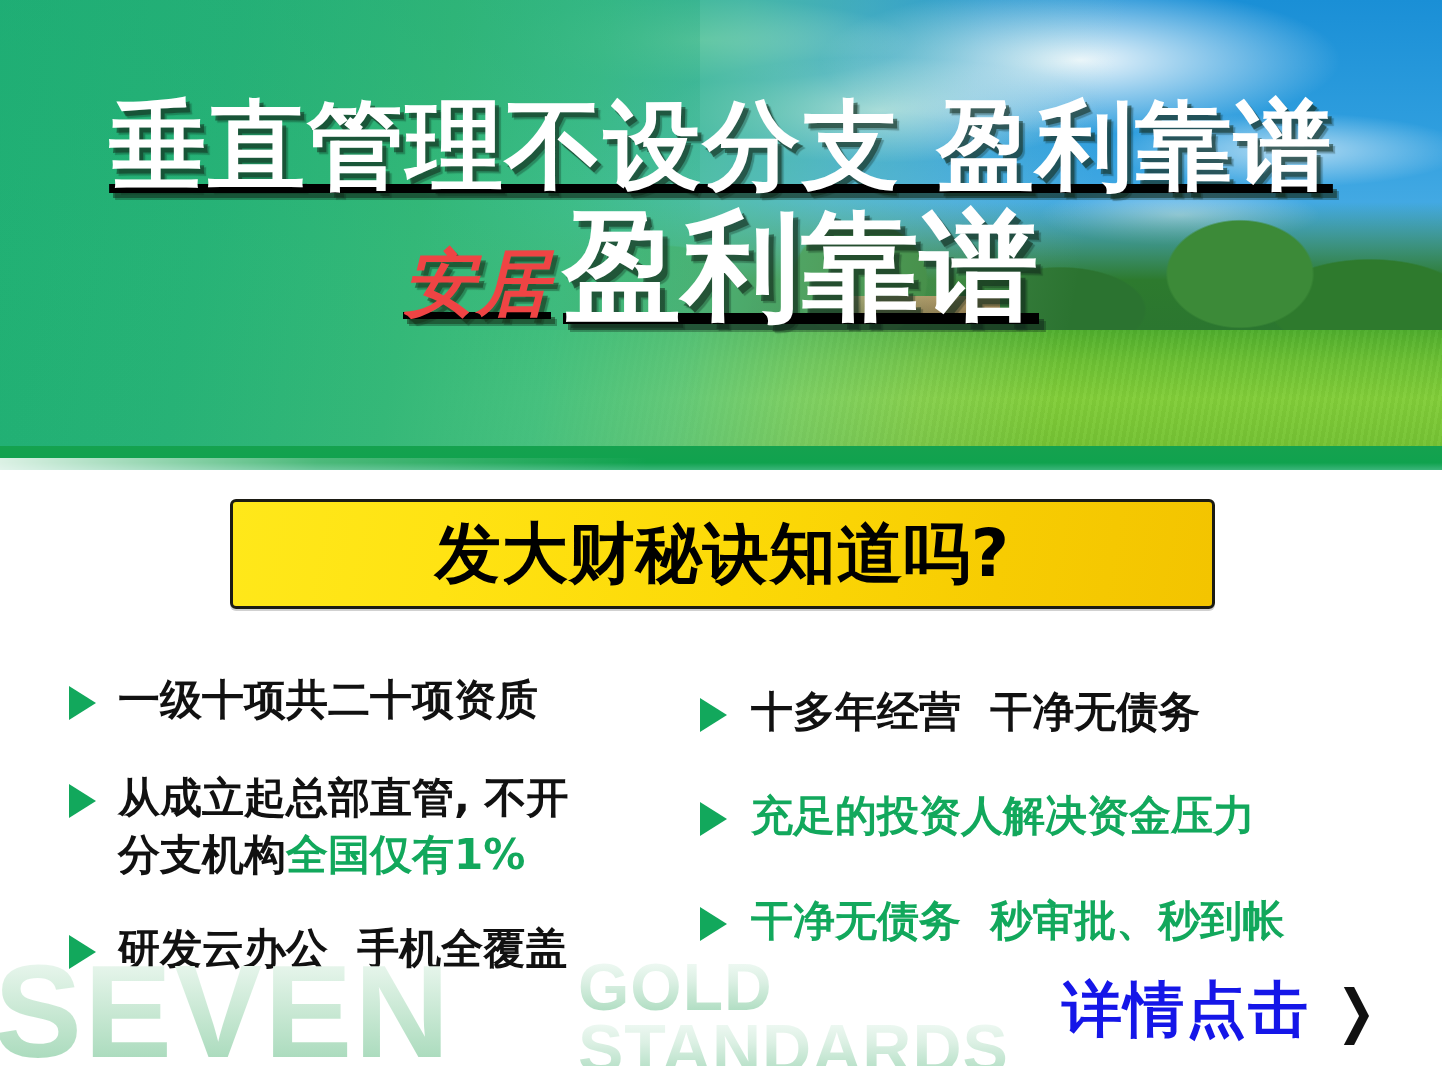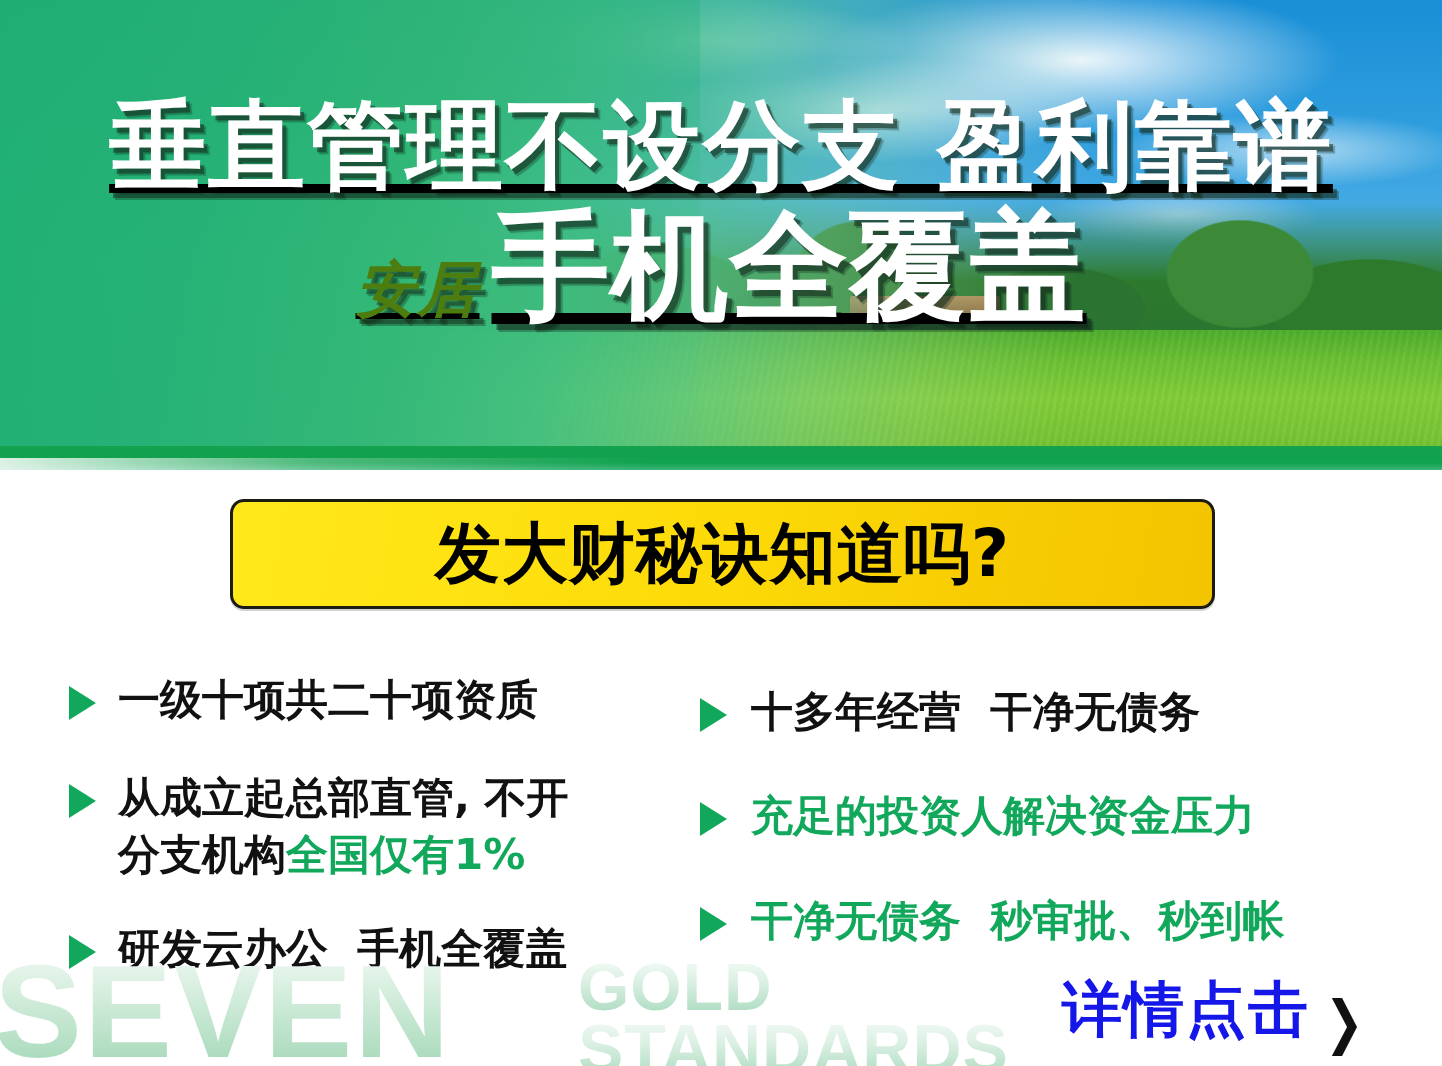--- a/index.html
+++ b/index.html
@@ -82,36 +82,36 @@
     text-decoration:underline;
   }
   .hl1 {
     font-size:97px; line-height:1.04; font-weight:bold; color:#ffffff;
     letter-spacing:2px; white-space:nowrap;
     text-shadow:4px 5px 0 rgba(20,45,30,.55), 6px 7px 1px rgba(10,30,20,.30);
     font-family:"DejaVu Sans","Liberation Sans",sans-serif;
   }
   .hl2 { display:flex; align-items:flex-end; white-space:nowrap; margin-top:10px; }
   .hl2-yellow {
-    font-size:60px; line-height:1; font-weight:bold; color:#4d7c0f;
+    font-size:72px; line-height:1; font-weight:bold; color:#ef4444;
     font-style:italic; letter-spacing:2px; padding-right:12px; padding-bottom:6px;
     text-shadow:4px 5px 0 rgba(25,55,30,.55), 6px 7px 1px rgba(10,35,20,.32);
     font-family:"DejaVu Sans","Liberation Sans",sans-serif;
   }
   .hl2-white {
     font-size:118px; line-height:1; font-weight:bold; color:#ffffff; letter-spacing:1px;
     text-shadow:5px 6px 0 rgba(20,45,30,.55), 7px 8px 1px rgba(10,30,20,.30);
     font-family:"DejaVu Sans","Liberation Sans",sans-serif;
   }
 
   
   .ybanner {
     position:absolute; left:230px; top:499px; width:985px; height:110px;
     background:linear-gradient(100deg,#ffe81a 0%,#ffe313 22%,#fcd907 52%,#f7cc02 78%,#f3c400 100%);
-    border:3px solid #1b1b14; border-radius:14px;
+    border:3px solid #1b1b14; border-radius:6px;
     display:flex; align-items:center; justify-content:center;
     box-shadow:0 2px 0 rgba(0,0,0,.18);
   }
   .ybanner-text {
     font-size:66px; font-weight:bold; color:#000; letter-spacing:1px; white-space:nowrap;
     font-family:"DejaVu Sans","Liberation Sans",sans-serif;
   }
 
   
   .cols { position:absolute; left:0; top:660px; width:1442px; height:330px; }
@@ -158,21 +158,21 @@
     font-family:"Liberation Sans","DejaVu Sans",sans-serif;
     background:linear-gradient(180deg,#f4fbf7 0%,#dcf0e4 40%,#a8dabc 100%);
     -webkit-background-clip:text; background-clip:text; color:transparent;
   }
   .wm-gold { font-size:66px; display:block; }
   .wm-std  { font-size:68px; display:block; }
 
   
   .cta {
     position:absolute; left:1062px; top:970px;
-    display:flex; align-items:flex-end; gap:10px; cursor:pointer;
+    display:flex; align-items:center; gap:22px; cursor:pointer;
   }
   .cta-text {
     font-size:60px; font-weight:bold; color:#1516e8; letter-spacing:2px; white-space:nowrap;
     font-family:"DejaVu Sans","Liberation Sans",sans-serif;
   }
   .cta-chev { font-size:58px; color:#111; font-weight:300; line-height:1; transform:scaleX(.8); }
 </style>
 </head>
 <body>
 
@@ -184,21 +184,21 @@
     <div class="grass"></div>
     <div class="veil"></div>
     <div class="veil2"></div>
     <div class="greenband"></div>
     <div class="hero-fade"></div>
 
     <div class="headline">
       <div class="hl1">垂直管理不设分支 盈利靠谱</div>
       <div class="hl2">
         <span class="hl2-yellow">安居</span>
-        <span class="hl2-white">手机全覆盖</span>
+        <span class="hl2-white">盈利靠谱</span>
       </div>
     </div>
   </div>
 
   <div class="ybanner">
     <span class="ybanner-text">发大财秘诀知道吗?</span>
   </div>
 
   <div class="cols">
 

